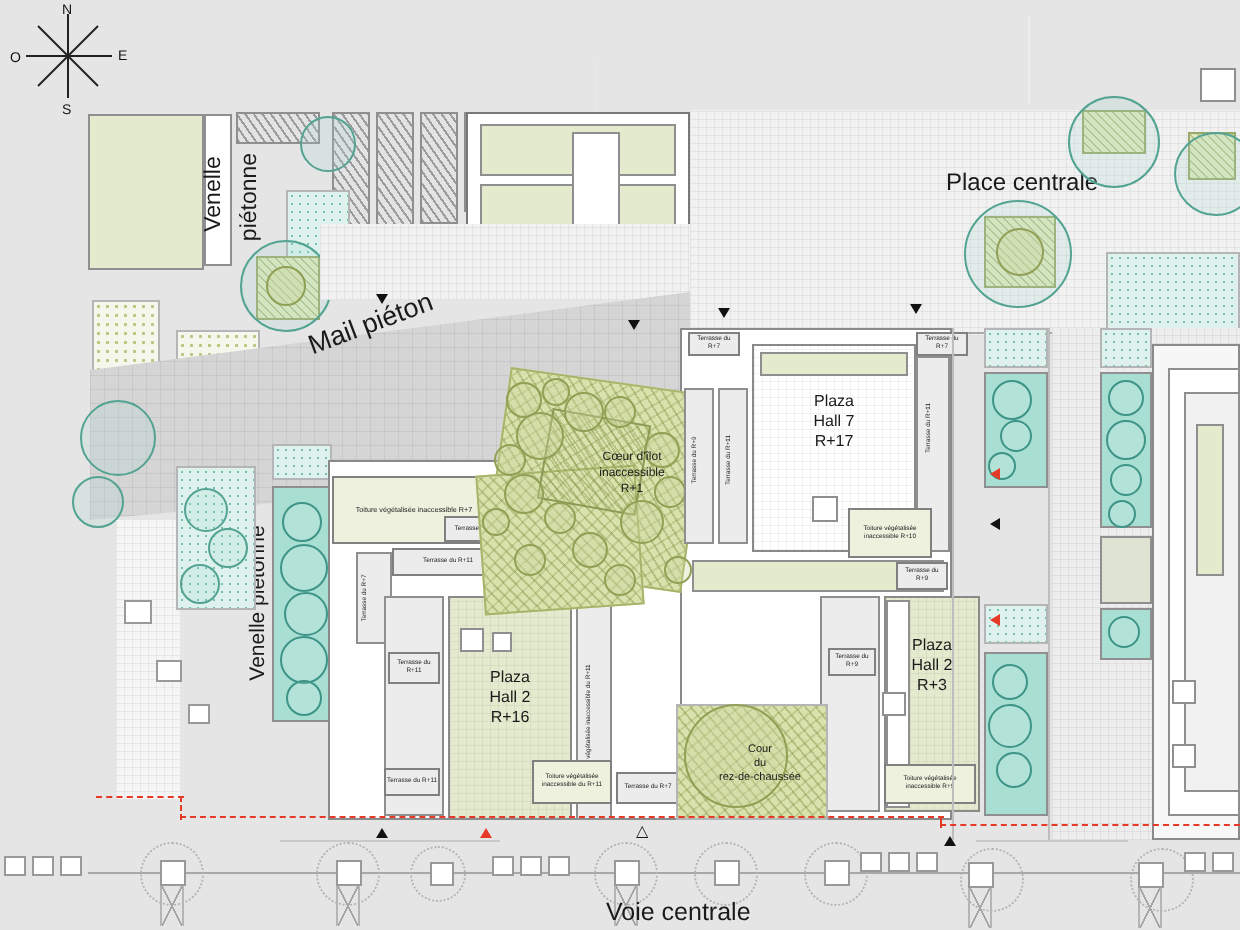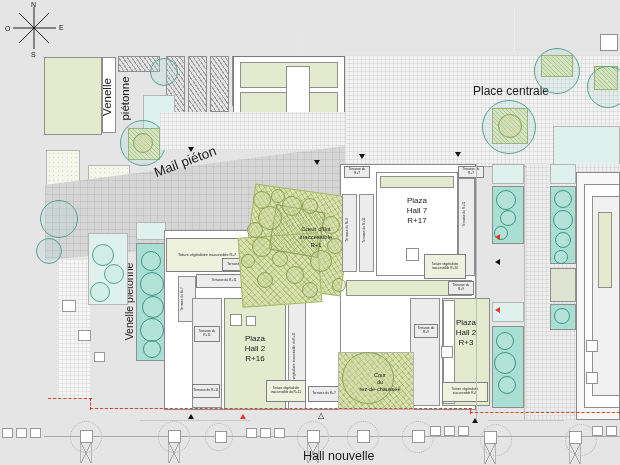--- a/index.html
+++ b/index.html
@@ -316,15 +316,15 @@
   <div class="abs pbox" style="left:444px;top:426px;width:11px;height:10px;"></div>
   <div class="abs pbox" style="left:458px;top:426px;width:11px;height:10px;"></div>
   <div class="abs pbox" style="left:592px;top:426px;width:11px;height:10px;"></div>
   <div class="abs pbox" style="left:606px;top:426px;width:11px;height:10px;"></div>
 
   <div class="abs tri-up" style="left:188px;top:414px;"></div>
   <div class="abs tri-up redu" style="left:240px;top:414px;"></div>
   <div class="abs" style="left:318px;top:412px;font-size:8px;line-height:1;">△</div>
   <div class="abs tri-up" style="left:472px;top:418px;"></div>
 
-  <div class="abs lab" style="left:303px;top:449px;font-size:12.5px;">Hall nouvelle</div>
+  <div class="abs lab" style="left:303px;top:449px;font-size:12.5px;">Voie centrale</div>
 
 </div>
 
 </body></html>

